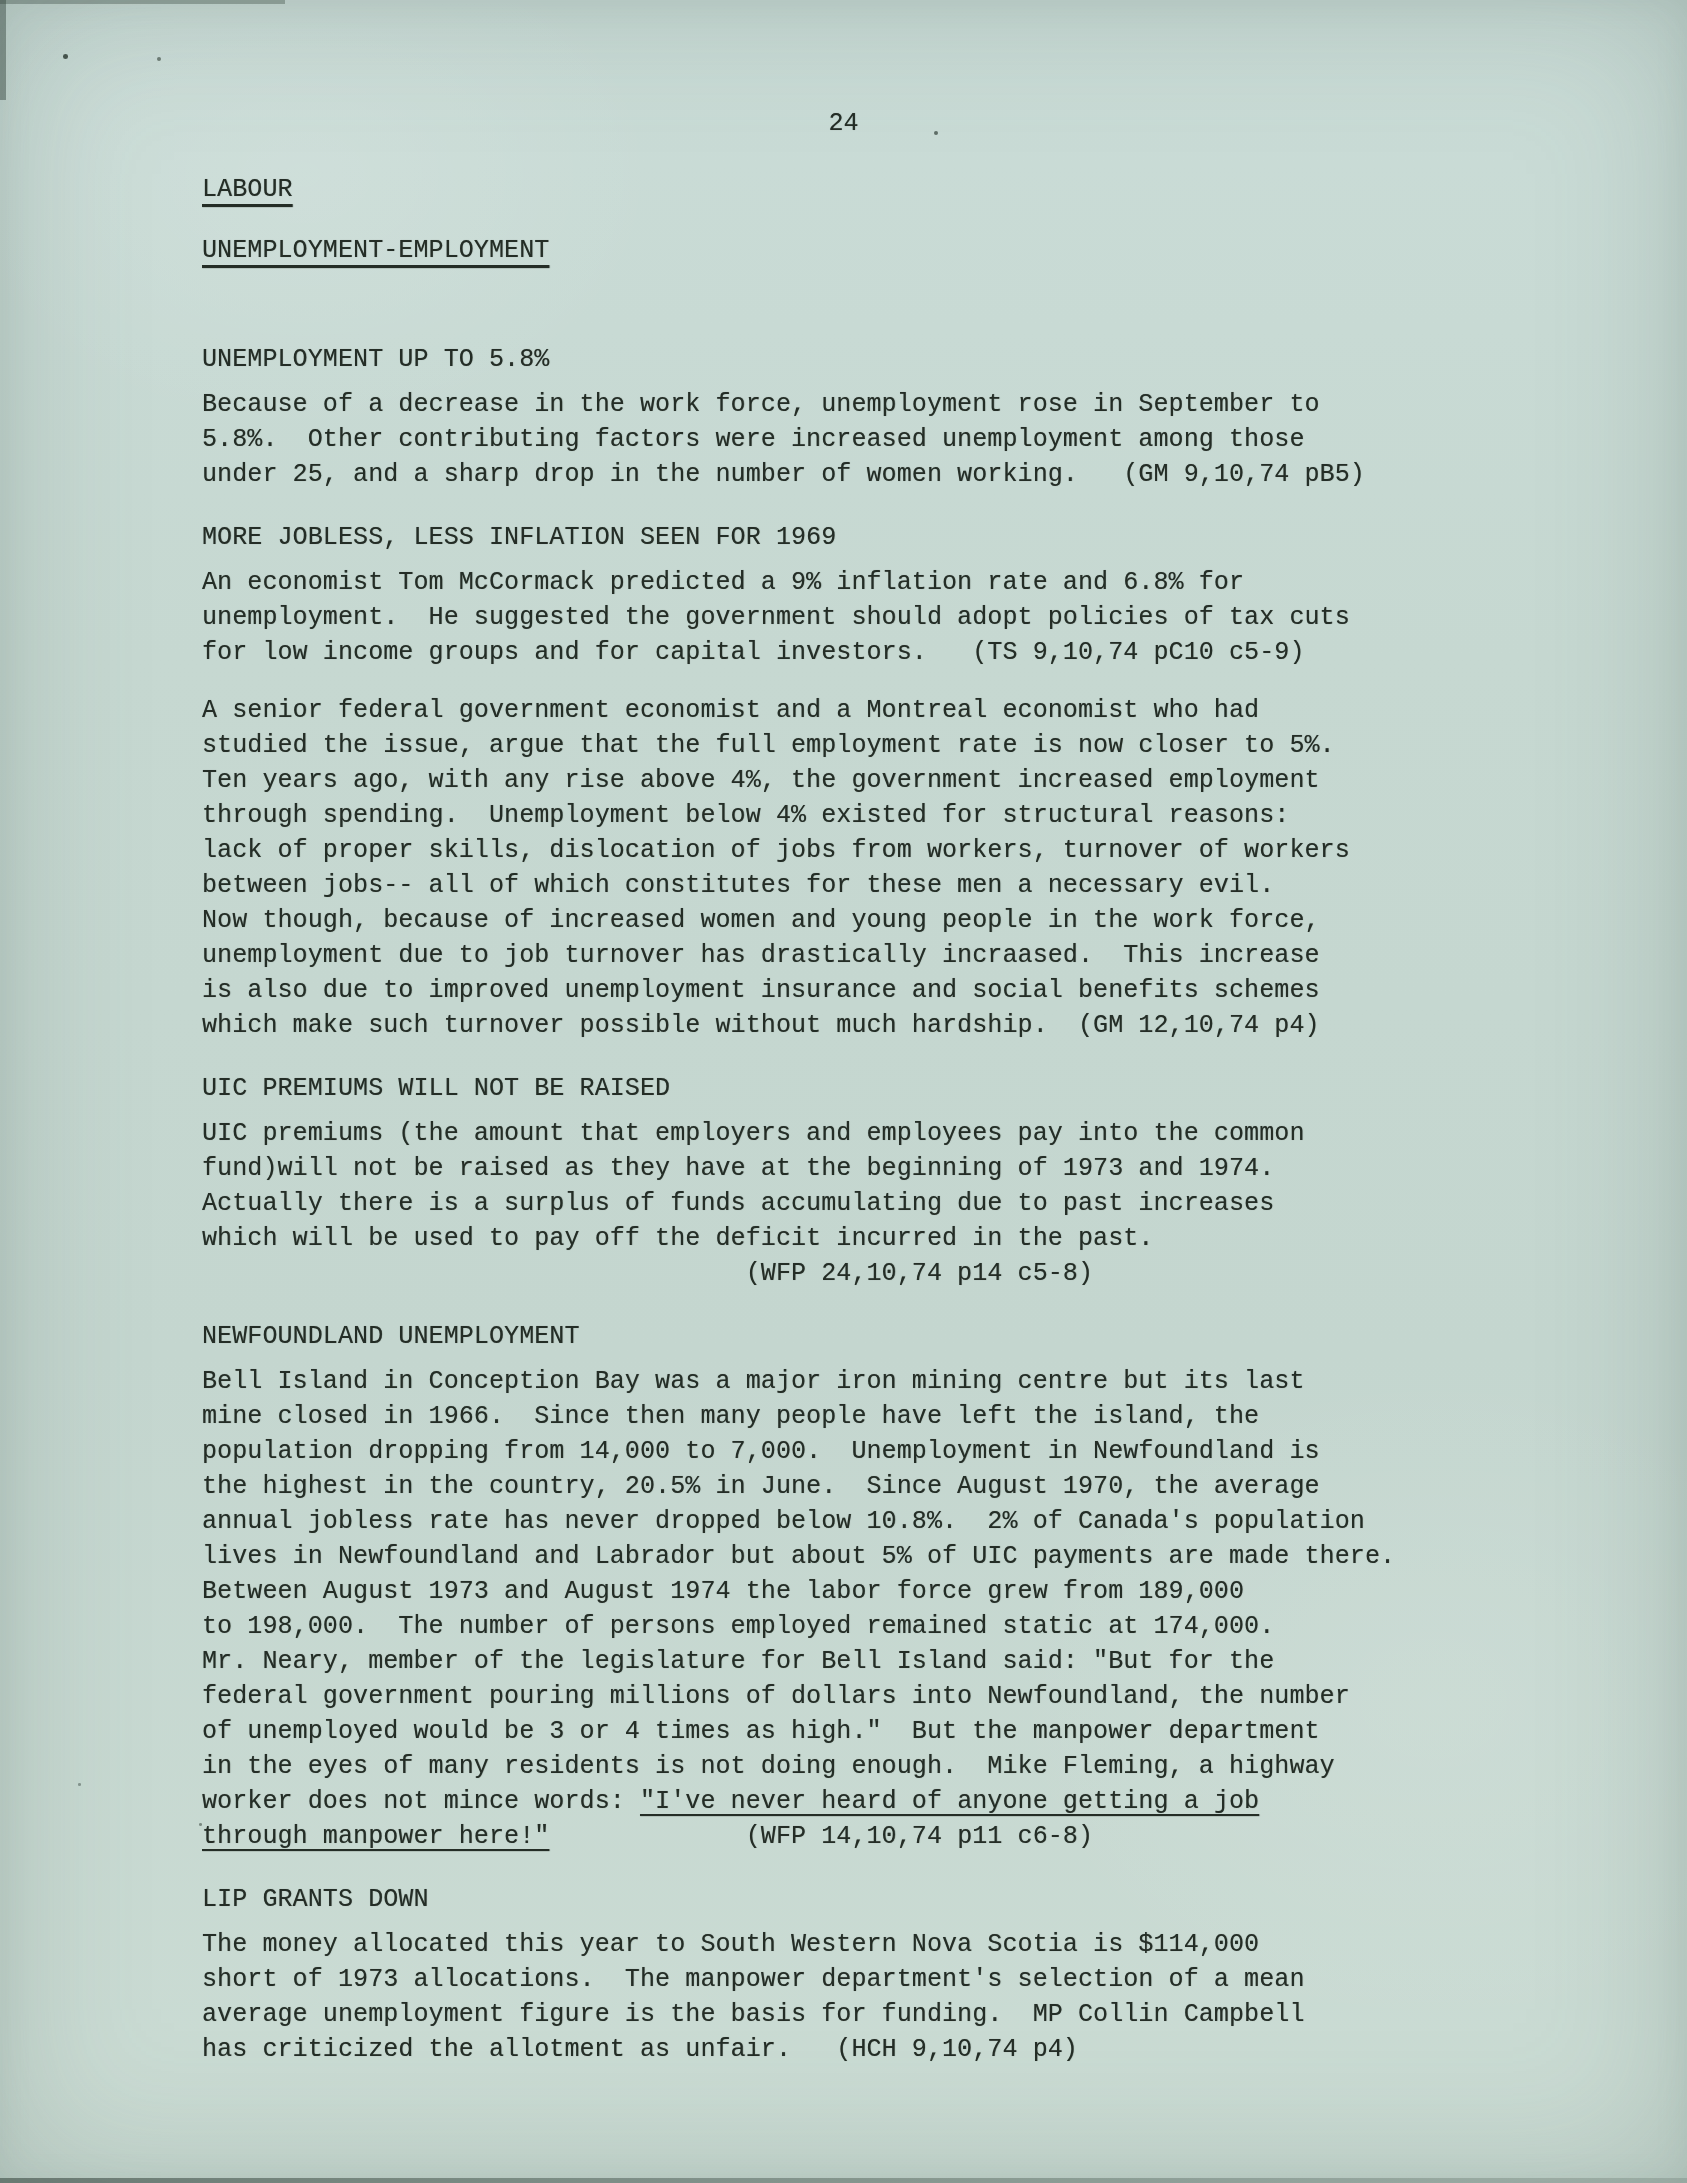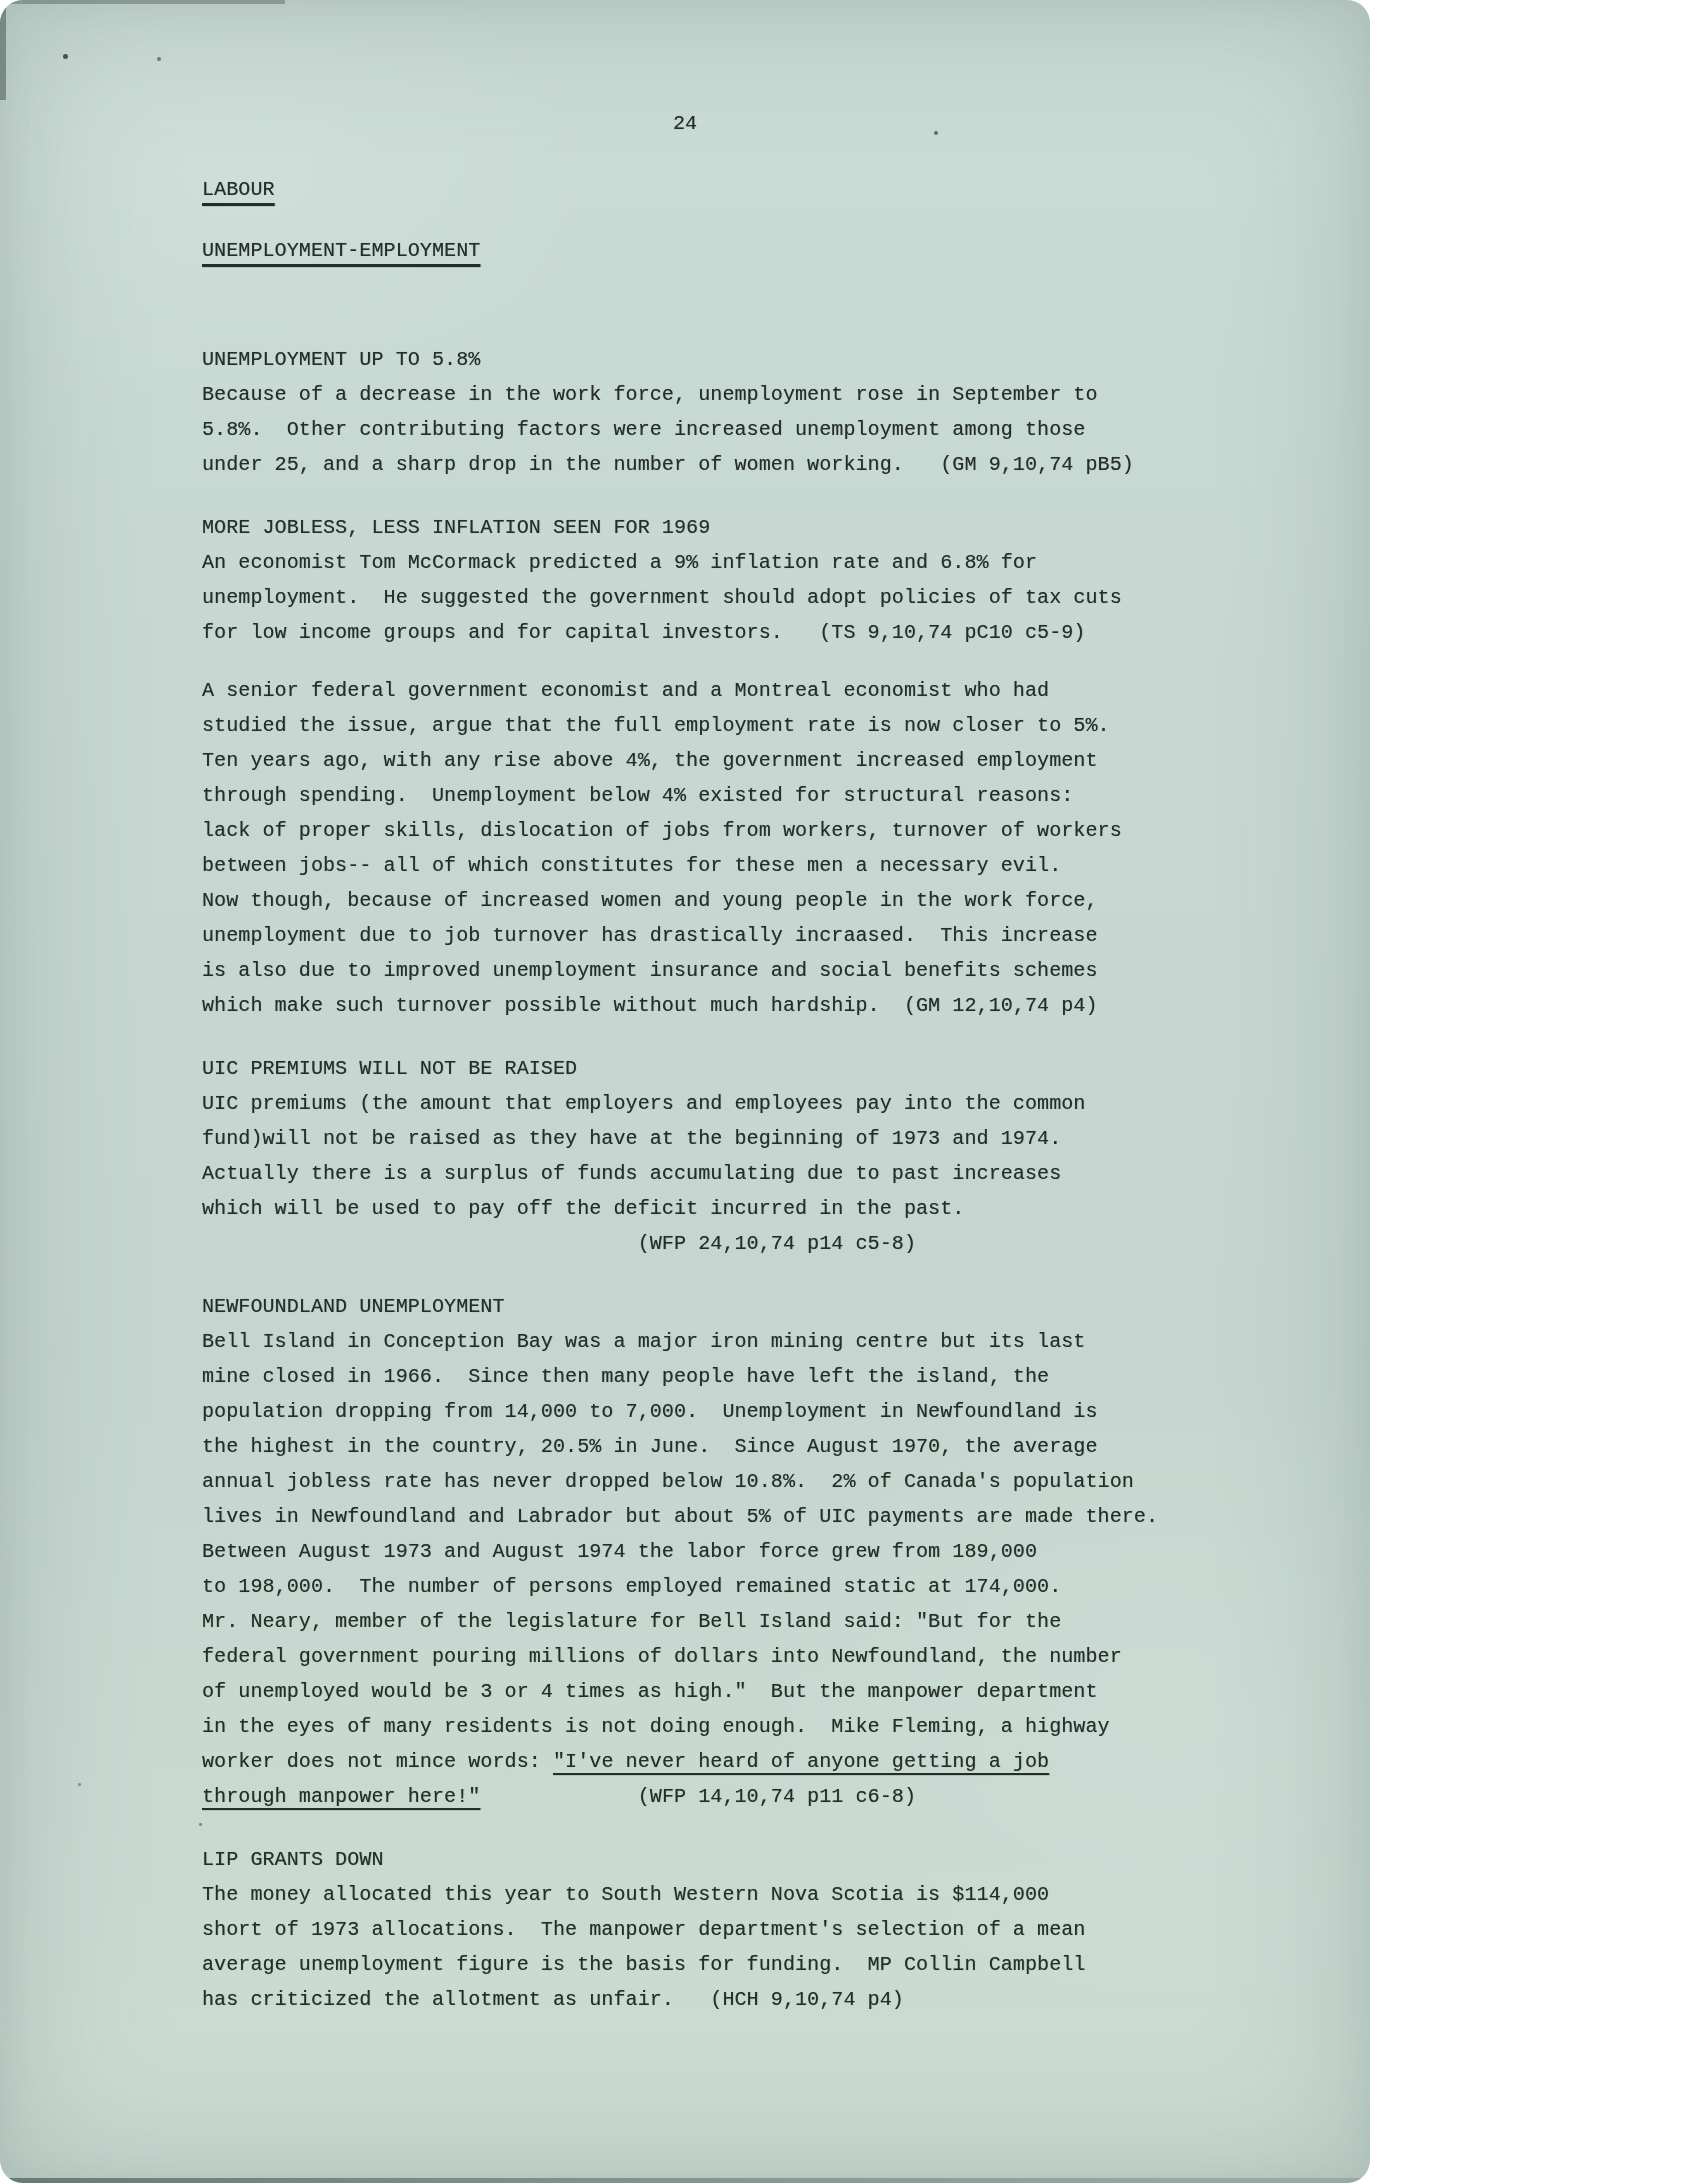--- a/index.html
+++ b/index.html
@@ -3,31 +3,30 @@
 <meta charset="utf-8">
 <title>Labour Digest Page</title>
 <style>
   html, body { margin: 0; padding: 0; }
   body {
     width: 1687px; height: 2183px;
     font-family: "Liberation Mono", "DejaVu Sans Mono", monospace;
   }
   .paper {
     position: relative;
-    width: 1370px; height: 2183px;
+    width: 1687px; height: 2183px;
     overflow: hidden;
     background-color: #c7d9d2;
     background-image:
       radial-gradient(ellipse 597px 431px at 18% 8%, rgba(255,255,255,0.10), transparent 62%),
       radial-gradient(ellipse 730px 564px at 85% 78%, rgba(255,255,255,0.08), transparent 62%),
       linear-gradient(180deg, #cadcd7 0%, #c6d8d1 30%, #c4d6cf 62%, #cbdcd4 100%);
     color: #242d26;
-    font-size: 20px;
+    font-size: 25px;
     line-height: 35px;
-    border-radius: 23px;
   }
   .vignette {
     position: absolute; inset: 0; pointer-events: none;
     box-shadow: inset 0 0 146px rgba(80,100,92,0.26), inset 0 0 33px rgba(110,130,120,0.12);
   }
   .ink {
     text-shadow: 0.3px 0.3px 0.7px rgba(28,38,31,0.45);
     letter-spacing: 0.1px;
   }
   .page-number {
@@ -44,21 +43,21 @@
   }
   .uq {
     text-decoration: underline;
     text-decoration-thickness: 2px;
     text-underline-offset: 6px;
     text-decoration-skip-ink: none;
   }
   .content { position: absolute; left: 202px; top: 314px; }
   .section { margin: 0 0 22.6px 0; }
   .section-heading { white-space: pre; margin-top: 28px; }
-  .section-body { white-space: pre; }
+  .section-body { white-space: pre; margin-top: 10px; }
   .page-footer {
     position: absolute; top: 2018px; left: 0; width: 100%;
     text-align: center;
   }
   .speck {
     position: absolute; border-radius: 50%;
     background: rgba(35,48,40,0.8);
   }
   .edge { position: absolute; pointer-events: none; }
   .edge-left-sliver { left: 0; top: 0; width: 6px; height: 100px; background: rgba(42,58,50,0.45); }

